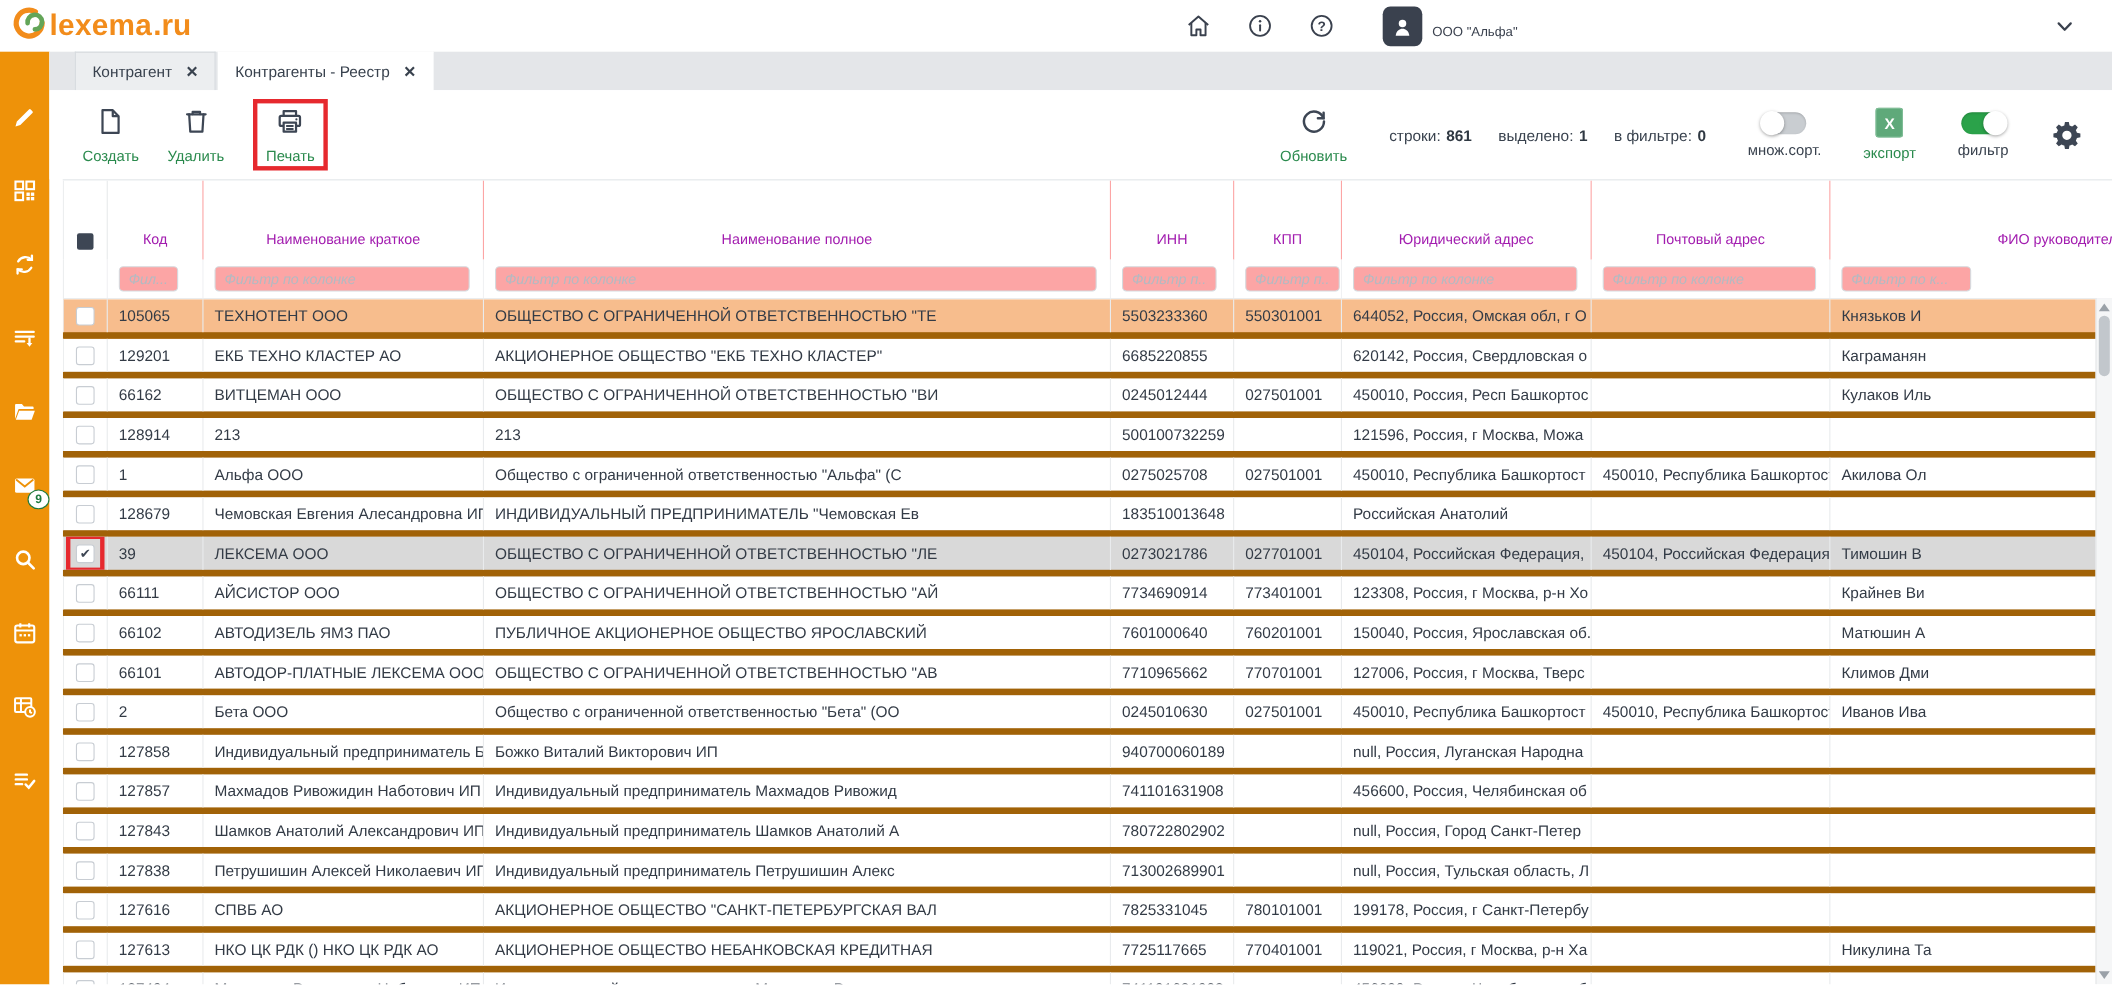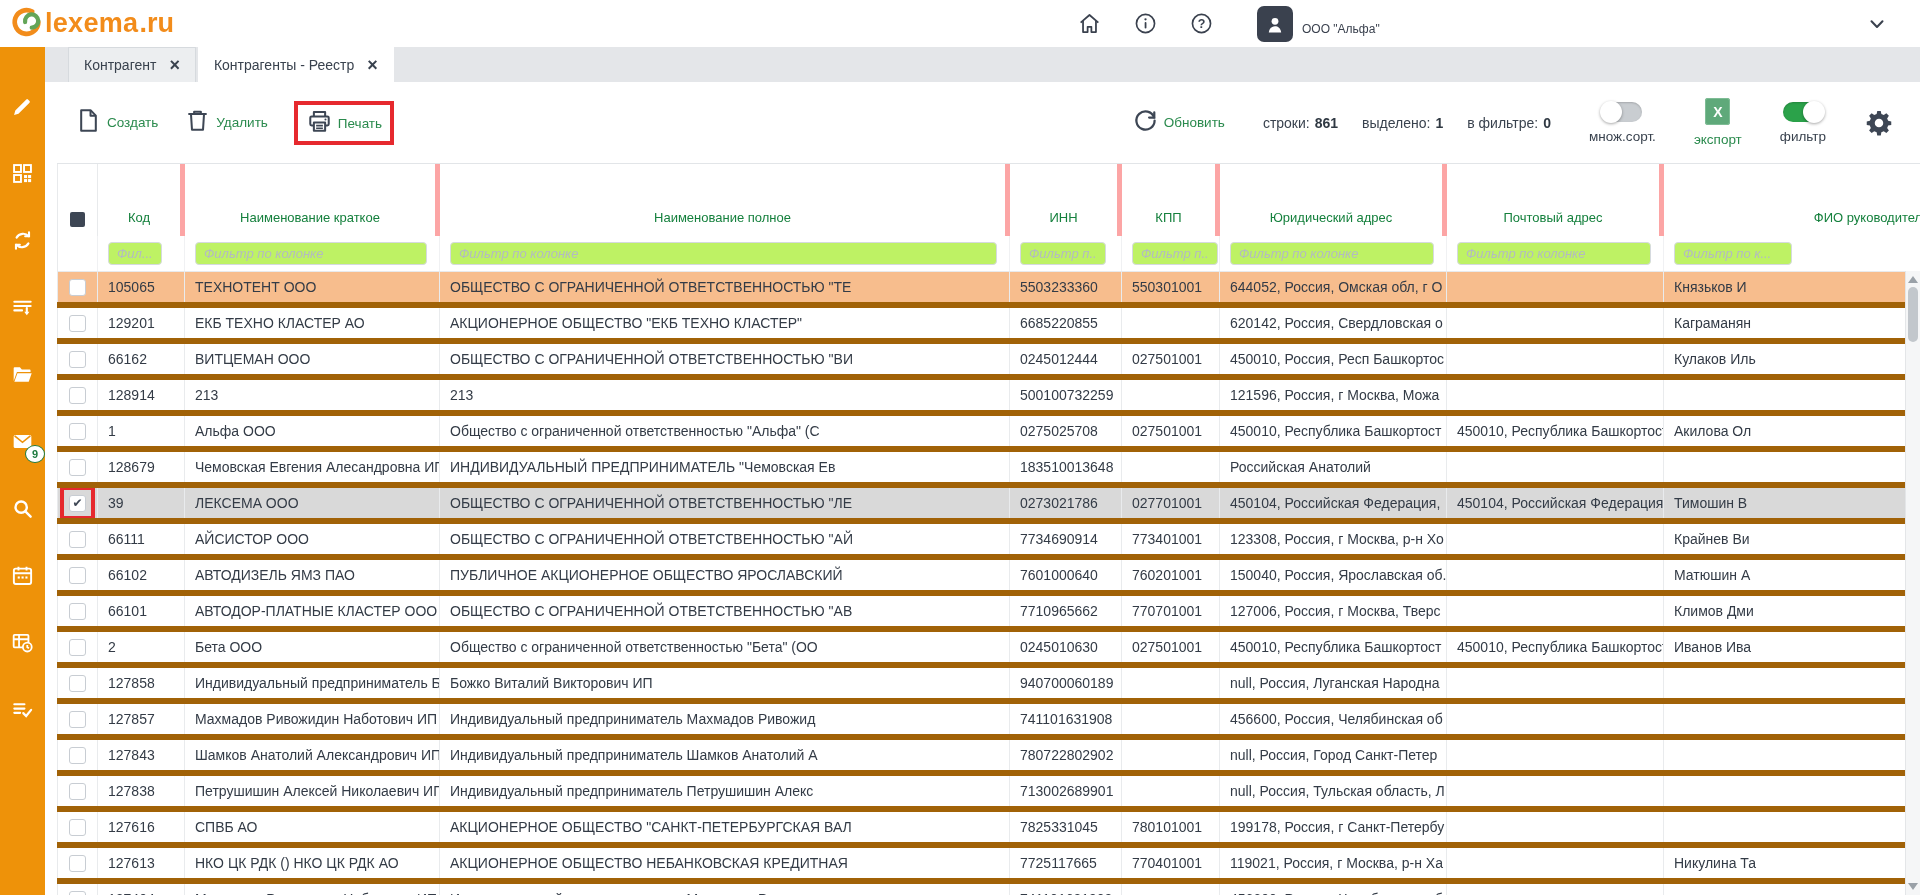--- a/index.html
+++ b/index.html
@@ -34,21 +34,21 @@
   
   .tabbar{height:35px;flex:0 0 35px;background:#e4e6e9;display:flex;align-items:stretch;padding-left:23px;}
   .tab{display:flex;align-items:center;padding:0 15px;font-size:14px;color:#39424e;background:#eceef0;
        border:1px solid #d6dade;border-bottom:none;margin-right:2px;cursor:pointer;}
   .tab.active{background:#fff;border-color:#fff;justify-content:center;}
   .tclose{margin-left:13px;font-size:18px;font-weight:700;color:#39424e;line-height:1;}
 
   
   .toolbar{height:81px;flex:0 0 81px;background:#fff;display:flex;align-items:center;padding:0 26px 0 30px;}
   .tleft{display:flex;align-items:center;gap:26px;}
-  .tbtn{display:flex;flex-direction:row;align-items:center;gap:5px;color:#3d4654;cursor:pointer;}
+  .tbtn{display:flex;flex-direction:column;align-items:center;gap:5px;color:#3d4654;cursor:pointer;}
   .tbtn svg{width:27px;height:27px;}
   .blab{font-size:13.5px;color:#2a8a4d;}
   .annot{border:4px solid #E6292E;padding:3px 8px 2px 8px;}
   .tright{margin-left:auto;display:flex;align-items:center;gap:38px;}
   .counts{display:flex;gap:24px;font-size:14px;color:#39424e;align-items:center;}
   .cpair b{margin-left:5px;color:#2f3842;}
   .tgroup{display:flex;flex-direction:column;align-items:center;gap:7px;}
   .tgl{width:40px;height:20px;border-radius:10px;position:relative;background:#c9cdd1;box-shadow:inset 0 1px 2px rgba(0,0,0,.18);cursor:pointer;}
   .tgl .knob{position:absolute;top:-1px;width:22px;height:22px;border-radius:50%;background:#fff;box-shadow:0 1px 3px rgba(0,0,0,.35);}
   .tgl.off .knob{left:-2px;}
@@ -59,29 +59,29 @@
   .xlbox{width:25px;height:27px;background:#5fa97a;border-radius:3px;color:#fff;font-weight:700;font-size:14px;
          display:flex;align-items:center;justify-content:center;box-shadow:inset 0 0 0 1px #7ebc95;cursor:pointer;}
   .gear{width:30px;height:30px;color:#3d4654;cursor:pointer;}
   .gear svg{width:30px;height:30px;}
 
   
   .grid{position:relative;margin-left:12px;border-top:1px solid #e2e5e8;flex:1;overflow:hidden;}
   .gridrow{display:grid;grid-template-columns:41px 87px 255px 570px 112px 98px 227px 217px 420px;}
   .gridrow>*:first-child{border-left:1px solid #e8eaec;}
   .ghead{height:72px;}
-  .th{border-right:5px solid #fca5a5;display:flex;align-items:flex-end;justify-content:center;text-align:center;
-      padding-bottom:10px;color:#15803d;font-size:13px;line-height:1.2;cursor:pointer;}
+  .th{border-right:1px solid #fca5a5;display:flex;align-items:flex-end;justify-content:center;text-align:center;
+      padding-bottom:10px;color:#a21caf;font-size:13px;line-height:1.2;cursor:pointer;}
   .wrapcap{display:inline-block;max-width:118px;white-space:normal;}
   .thcb{border-right:1px solid #e8eaec;display:flex;align-items:flex-end;justify-content:center;padding-bottom:9px;}
   .hcb{width:15px;height:15px;border-radius:2px;background:#3d4654;cursor:pointer;}
   .gfilter{height:35px;border-bottom:1px solid #e8eaec;}
   .fcell{border-right:1px solid #f0f1f3;display:flex;align-items:center;}
   .flt{height:23px;border:1px solid #d5dade;border-radius:4px;padding:0 8px;font-style:italic;font-size:13px;color:#555;
-       outline:none;margin-left:10px;width:calc(100% - 22px);box-sizing:border-box;font-family:inherit;background:#bef264;}
+       outline:none;margin-left:10px;width:calc(100% - 22px);box-sizing:border-box;font-family:inherit;background:#fca5a5;}
   .flt::placeholder{color:#b3bac2;font-style:italic;}
   .flt.w54{width:54px;}  .flt.w86{width:86px;}  .flt.w118{width:118px;}
   .gbody{overflow:hidden;height:625px;}
   .tr{height:36px;border-bottom:6px solid #a16207;cursor:pointer;box-sizing:border-box;}
   .td{border-right:1px solid #e9ebed;display:flex;align-items:center;padding:0 10px;font-size:14px;
       white-space:nowrap;overflow:hidden;color:#333b46;}
   .cbcell{justify-content:center;padding:0;position:relative;}
   .cb{width:17px;height:17px;border:1px solid #c8cdd3;border-radius:3px;background:#fff;display:flex;
       align-items:center;justify-content:center;font-size:12px;color:#3d4654;box-sizing:border-box;}
   .tr.highlight{background:#F7BD8D;}
@@ -477,21 +477,21 @@
               <div class="td">760201001</div>
               <div class="td">150040, Россия, Ярославская об.</div>
               <div class="td"></div>
               <div class="td">Матюшин А</div>
             </div>
             <div class="tr gridrow">
               <div class="td cbcell">
                 <span class="cb"></span>
               </div>
               <div class="td">66101</div>
-              <div class="td">АВТОДОР-ПЛАТНЫЕ КЛАСТЕР ООО</div>
+              <div class="td">АВТОДОР-ПЛАТНЫЕ ЛЕКСЕМА ООО</div>
               <div class="td">ОБЩЕСТВО С ОГРАНИЧЕННОЙ ОТВЕТСТВЕННОСТЬЮ "АВ</div>
               <div class="td">7710965662</div>
               <div class="td">770701001</div>
               <div class="td">127006, Россия, г Москва, Тверс</div>
               <div class="td"></div>
               <div class="td">Климов Дми</div>
             </div>
             <div class="tr gridrow">
               <div class="td cbcell">
                 <span class="cb"></span>

